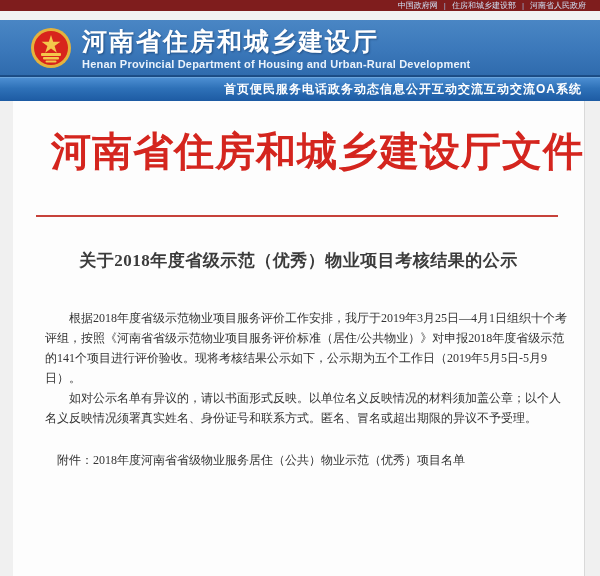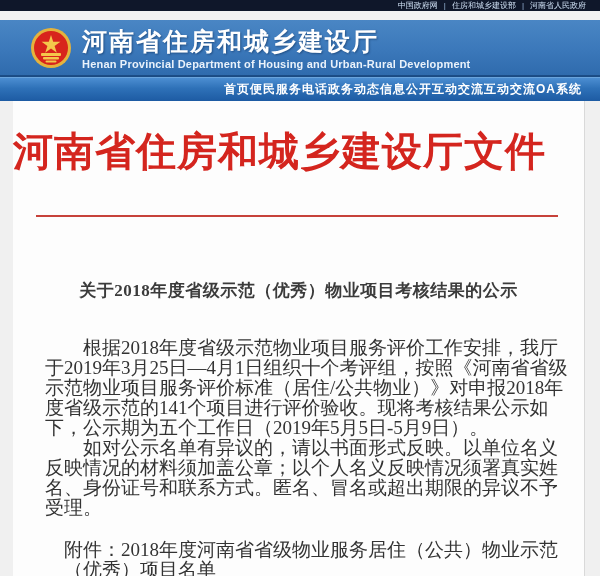--- a/index.html
+++ b/index.html
@@ -5,21 +5,21 @@
   * { margin:0; padding:0; box-sizing:border-box; }
   html,body { background:#ffffff; }
   body { font-family:"Liberation Sans", sans-serif; }
   #page {
     position:relative; width:600px; height:576px; overflow:hidden;
     background:#f2f2f2;
   }
 
   
   .topstrip {
-    height:11px; background:#0f172a;
+    height:11px; background:#7f1d1d;
     display:flex; justify-content:flex-end; align-items:center;
     padding:0 14px; gap:6px;
   }
   .topstrip a {
     color:#cfe0f4; font-size:8px; text-decoration:none; line-height:11px; cursor:pointer;
   }
   .topstrip .sep { color:#9dbbdd; font-size:8px; }
 
   
   .header {
@@ -55,31 +55,31 @@
 
   
   .doc-wrap { height:483px; background:#f0f0f0; }
   .doc {
     margin-left:13px; width:572px; height:100%;
     background:#fdfdfd; border-right:1px solid #d9d9d9;
     font-family:"Liberation Serif","DejaVu Serif",serif; color:#333333;
     padding-top:28px;
   }
   .doc-red-title {
-    text-align:left; color:#d4251e; font-size:40px; font-weight:bold;
+    text-align:right; color:#d4251e; font-size:40px; font-weight:bold;
     letter-spacing:1px; line-height:46px; font-family:"Liberation Serif","DejaVu Serif",serif;
   }
   .red-rule {
     height:2px; background:#c7423a; border:none; margin:40px 26px 0 23px;
   }
   .doc-title {
     text-align:center; font-size:17px; font-weight:bold; color:#3b3b3b;
-    margin-top:62px; letter-spacing:.5px;
+    margin-top:32px; letter-spacing:.5px;
   }
-  .doc-body { margin-top:36px; padding:0 16px 0 32px; font-size:19px; line-height:20px; }
+  .doc-body { margin-top:36px; padding:0 16px 0 32px; font-size:12px; line-height:20px; }
   .doc-body p.para { text-indent:2em; }
   .contact-line { margin-left:1em; }
   .phone-link { color:#2a7aa6; text-decoration:underline; cursor:pointer; }
   .attachment-line { margin-left:1em; margin-top:22px; }
 </style>
 </head>
 <body>
 
 <div id="page">
 

